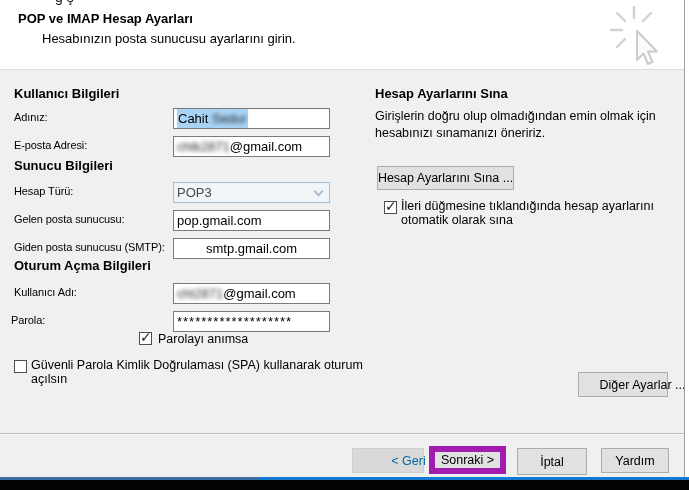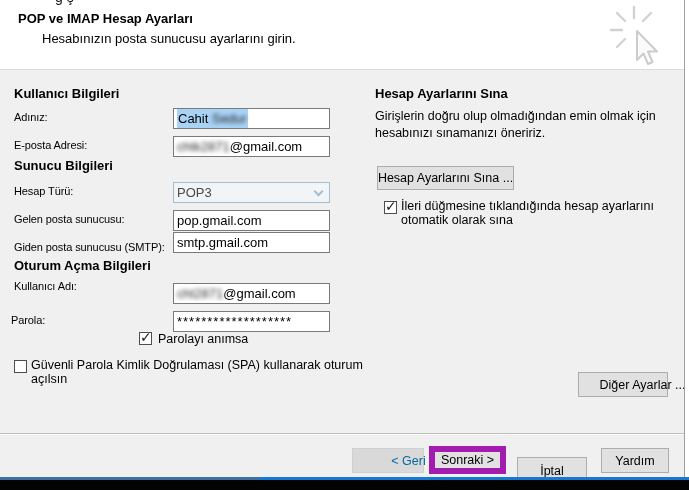--- a/index.html
+++ b/index.html
@@ -55,44 +55,44 @@
   #lbl-name   { left: 14px;  top: 111px; }
   #in-name    { left: 173px; top: 108px; }
   #lbl-email  { left: 14px;  top: 139px; }
   #in-email   { left: 173px; top: 136px; }
   #sec-server { left: 14px;  top: 158px; }
   #lbl-type   { left: 14px;  top: 185px; }
   #in-type    { left: 173px; top: 182px; }
   #lbl-inc    { left: 14px;  top: 213px; }
   #in-inc     { left: 173px; top: 210px; }
   #lbl-out    { left: 14px;  top: 241px; }
-  #in-out     { left: 173px; top: 232px; }
+  #in-out     { left: 173px; top: 238px; text-align: center; }
   #sec-logon  { left: 14px;  top: 258px; }
-  #lbl-user   { left: 14px;  top: 280px; text-align: center; }
+  #lbl-user   { left: 14px;  top: 286px; text-align: center; }
   #in-user    { left: 173px; top: 283px; }
   #lbl-pass   { left: 11px;  top: 314px; }
   #in-pass    { left: 173px; top: 311px; letter-spacing: 1px; }
   #cb-rem-box { left: 139px; top: 332px; }
   #lbl-rem    { left: 158px; top: 332px; }
   #cb-spa-box { left: 14px;  top: 360px; }
   #lbl-spa    { left: 31px;  top: 358px; width: 350px; }
 
   #sec-test   { left: 375px; top: 86px;  }
   #desc       { left: 375px; top: 108px; width: 310px; }
   #btn-test   { left: 377px; top: 166px; width: 137px; height: 24px; }
   #cb-auto-box{ left: 384px; top: 201px; }
   #lbl-auto   { left: 401px; top: 199px; width: 280px; }
   #btn-more   { left: 578px; top: 372px; width: 90px;  height: 25px; padding-left: 39px; }
 
   
   #sep { left: 0; top: 433px; width: 684px; height: 1px; background: #bfbfbf;
          box-shadow: 0 1px 0 #fafafa; }
   #btn-back   { left: 352px; top: 448px; width: 72px; height: 25px; }
   #btn-next   { left: 429px; top: 446px; width: 77px; height: 28px; }
-  #btn-cancel { left: 517px; top: 448px; width: 70px; height: 27px; margin-top: 9px; }
+  #btn-cancel { left: 517px; top: 448px; width: 70px; height: 27px; }
   #btn-help   { left: 601px; top: 448px; width: 68px; height: 25px; }
 
   
   #gutter { left: 684px; top: 0; width: 5px; height: 480px; background: #fff;
             border-left: 1px solid #9f9f9f; }
   #blueline  { left: 0; top: 477px; width: 689px; height: 3px; background: #1379d2; }
   #blueline2 { left: 0; top: 477px; width: 260px; height: 3px; background: #3c70a2; }
   #blackbar  { left: 0; top: 480px; width: 689px; height: 10px; background: #030303; }
 </style>
 </head>

